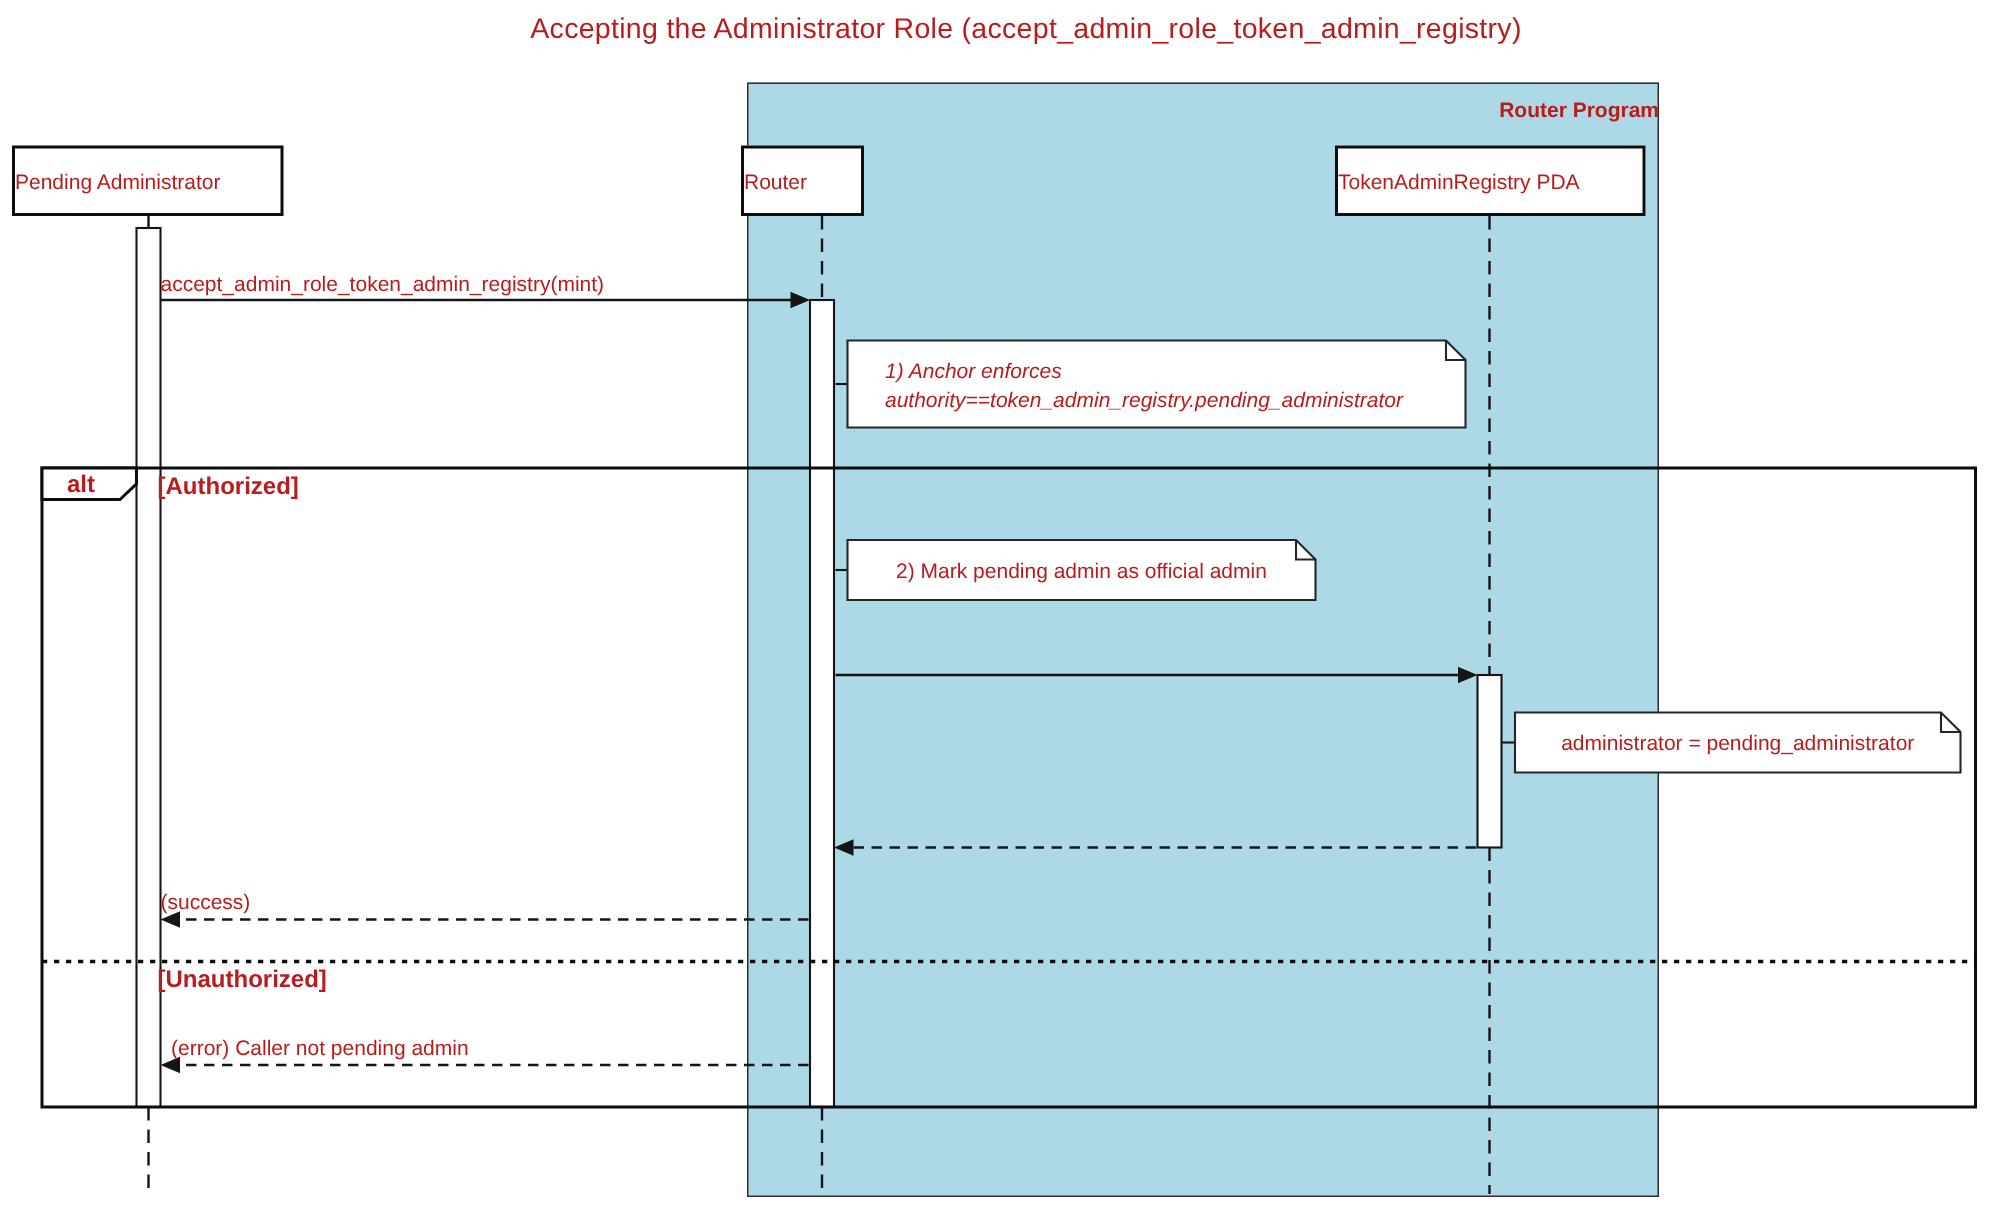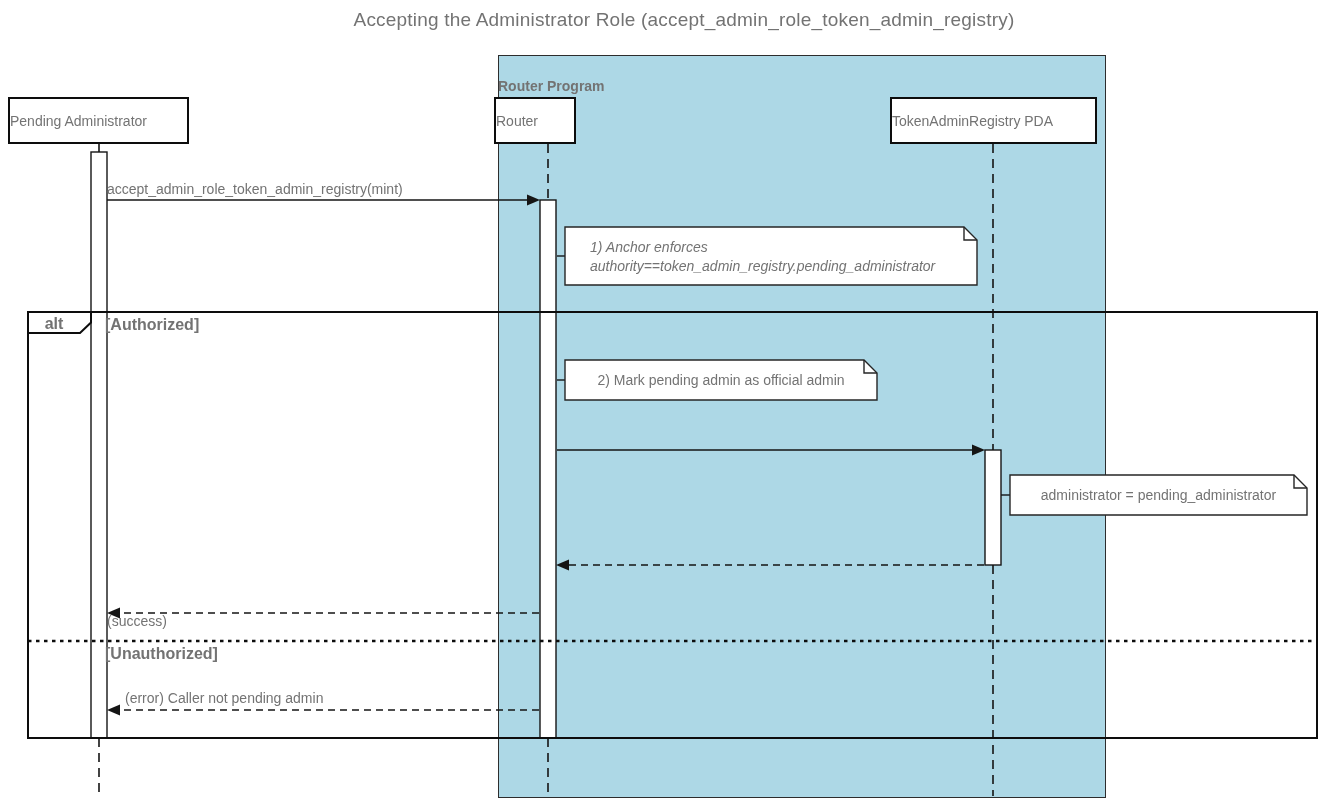--- a/index.html
+++ b/index.html
@@ -1,31 +1,31 @@
 <!DOCTYPE html>
 <html><head>
 <meta charset="utf-8">
 <style>
   html,body { margin:0; padding:0; background:#ffffff; }
   #canvas {
     position:relative; width:1342px; height:808px; background:#ffffff;
-    font-family:"Liberation Sans","DejaVu Sans",sans-serif; color:#737373;
+    font-family:"Liberation Sans","DejaVu Sans",sans-serif; color:#b91c1c;
     overflow:hidden;
   }
   #title {
     position:absolute; left:26px; right:0; top:9px; text-align:center;
     font-size:19px; letter-spacing:0.2px;
   }
   #program-box {
     position:absolute; left:498px; top:55px; width:608px; height:743px;
     border:1.5px solid #2d2d2d; box-sizing:border-box;
   }
   #program-label {
-    position:absolute; left:498px; width:608px; top:65px; text-align:left;
-    font-weight:bold; font-size:14px;margin-top:13px;
+    position:absolute; left:498px; width:608px; top:65px; text-align:right;
+    font-weight:bold; font-size:14px;
   }
   .participant {
     position:absolute; background:#ffffff; border:2px solid #0d0d0d;
     box-sizing:border-box; display:flex; align-items:center; 
     font-size:14px; white-space:nowrap;
   }
   #svg-layer { position:absolute; left:0; top:0; width:1342px; height:808px; }
   .msg-label { position:absolute; font-size:14px; white-space:nowrap; }
   .note-text { position:absolute; font-size:14px; white-space:nowrap; }
   .frame-label { position:absolute; font-weight:bold; font-size:16px; white-space:nowrap; }
@@ -87,22 +87,22 @@
     <span>Pending Administrator</span>
   </div>
   <div class="participant" style="left:494px; top:97px; width:82px; height:47px;">
     <span>Router</span>
   </div>
   <div class="participant" style="left:890px; top:97px; width:207px; height:47px;">
     <span>TokenAdminRegistry PDA</span>
   </div>
 
   <div class="msg-label" style="left:107px; width:434px; top:181px;">accept_admin_role_token_admin_registry(mint)</div>
-  <div class="msg-label" style="left:107px; width:434px; top:593px;margin-top:20px;">(success)</div>
-  <div class="msg-label" style="left:107px; width:434px; top:690px;padding-left:18px;">(error) Caller not pending admin</div>
+  <div class="msg-label" style="left:107px; width:434px; top:593px;">(success)</div>
+  <div class="msg-label" style="left:96px; width:434px; top:690px;padding-left:18px;">(error) Caller not pending admin</div>
 
   <div class="note-text" style="left:590px; top:238px; line-height:19px;font-style:italic;">
     <div>1) Anchor enforces</div>
     <div>authority==token_admin_registry.pending_administrator</div>
   </div>
   <div class="note-text" style="left:565px; width:312px; top:372px; text-align:center;">2) Mark pending admin as official admin</div>
   <div class="note-text" style="left:1010px; width:297px; top:487px; text-align:center;">administrator = pending_administrator</div>
 
   <div class="frame-label" style="left:28px; width:52px; top:315px; text-align:center;">alt</div>
   <div class="frame-label" style="left:105px; top:316px;">[Authorized]</div>

